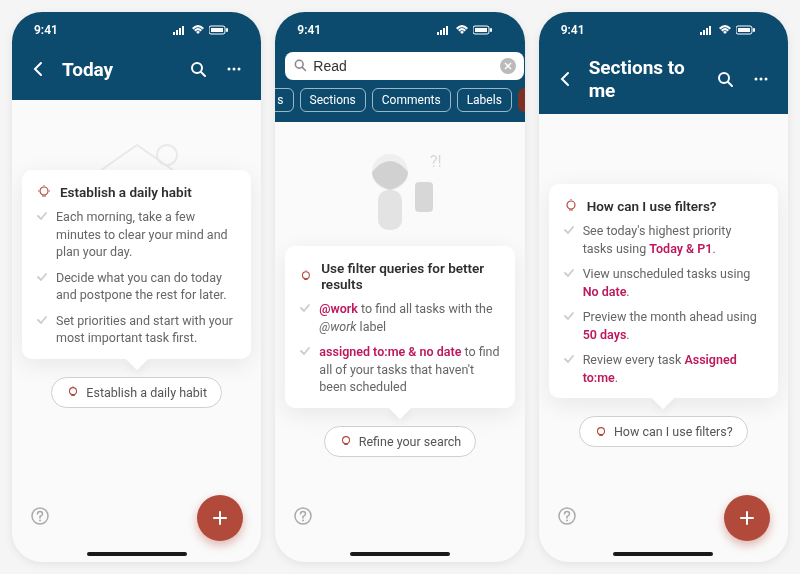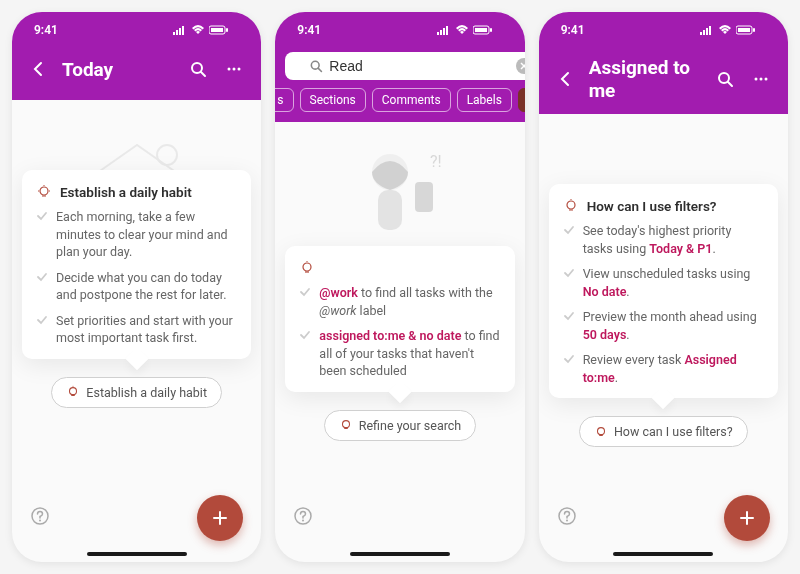--- a/index.html
+++ b/index.html
@@ -32,21 +32,21 @@
     justify-content: space-between;
     padding: 0 22px;
     font-size: 12px;
     font-weight: 600;
     color: #fff;
     z-index: 10;
   }
   .status-bar .icons { display: flex; gap: 4px; align-items: center; }
   .status-bar svg { display: block; }
   .header {
-    background: #a21caf;
+    background: #0c4a6e;
     color: #fff;
     padding-top: 36px;
     min-height: 88px;
   }
   .header-row {
     display: flex;
     align-items: center;
     padding: 8px 14px 12px;
     gap: 10px;
   }
@@ -65,22 +65,22 @@
     display: flex;
     align-items: center;
     padding: 4px 10px 8px;
     gap: 8px;
   }
   .search-field {
     background: #fff;
     border-radius: 8px;
     flex: 1;
     display: flex;
-    align-items: center;
-    padding: 6px 24px;
+    align-items: flex-start;
+    padding: 6px 8px;
     gap: 6px;
   }
   .search-field input {
     border: none;
     outline: none;
     font-size: 14px;
     flex: 1;
     background: transparent;
     color: #333;
   }
@@ -383,20 +383,21 @@
         <rect x="85" y="50" width="18" height="30" rx="4" fill="#999"></rect>
         <text x="100" y="35" font-size="16" fill="#999">?!</text>
       </svg>
     <div class="card card2">
       <div class="card-title-row">
         <svg width="16" height="16" viewBox="0 0 16 16">
             <circle cx="8" cy="7" r="4" fill="none" stroke="#b24a3b" stroke-width="1.2"></circle>
             <line x1="6" y1="12" x2="10" y2="12" stroke="#b24a3b" stroke-width="1.2"></line>
             <line x1="8" y1="1" x2="8" y2="2" stroke="#b24a3b"></line>
           </svg>
+        <span class="card-title">Use filter queries for better results</span>
       </div>
       <ul class="tip-list">
           <li>
             <svg class="check" width="12" height="12" viewBox="0 0 12 12">
               <path d="M2 6 L5 9 L10 3" stroke="#ccc" stroke-width="1.8" fill="none" stroke-linecap="round"></path>
             </svg>
             <span><span class="bold">@work</span><span> to find all tasks with the </span><span class="italic">@work</span><span> label</span></span>
           </li>
           <li>
             <svg class="check" width="12" height="12" viewBox="0 0 12 12">
@@ -447,21 +448,21 @@
         </svg>
     </span>
   </div>
   <div class="header">
     <div class="header-row">
       <span class="icon-btn">
         <svg width="18" height="18" viewBox="0 0 18 18">
             <path d="M11 3 L5 9 L11 15" stroke="currentColor" stroke-width="2" fill="none" stroke-linecap="round"></path>
           </svg>
       </span>
-      <span class="header-title">Assigned to me</span>
+      <span class="header-title">Sections to me</span>
       <span class="icon-btn">
         <svg width="18" height="18" viewBox="0 0 18 18">
             <circle cx="8" cy="8" r="5" stroke="currentColor" stroke-width="2" fill="none"></circle>
             <line x1="12" y1="12" x2="16" y2="16" stroke="currentColor" stroke-width="2" stroke-linecap="round"></line>
           </svg>
       </span>
       <span class="icon-btn">
         <svg width="18" height="18" viewBox="0 0 18 18">
             <circle cx="4" cy="9" r="1.5" fill="currentColor"></circle>
             <circle cx="9" cy="9" r="1.5" fill="currentColor"></circle>

